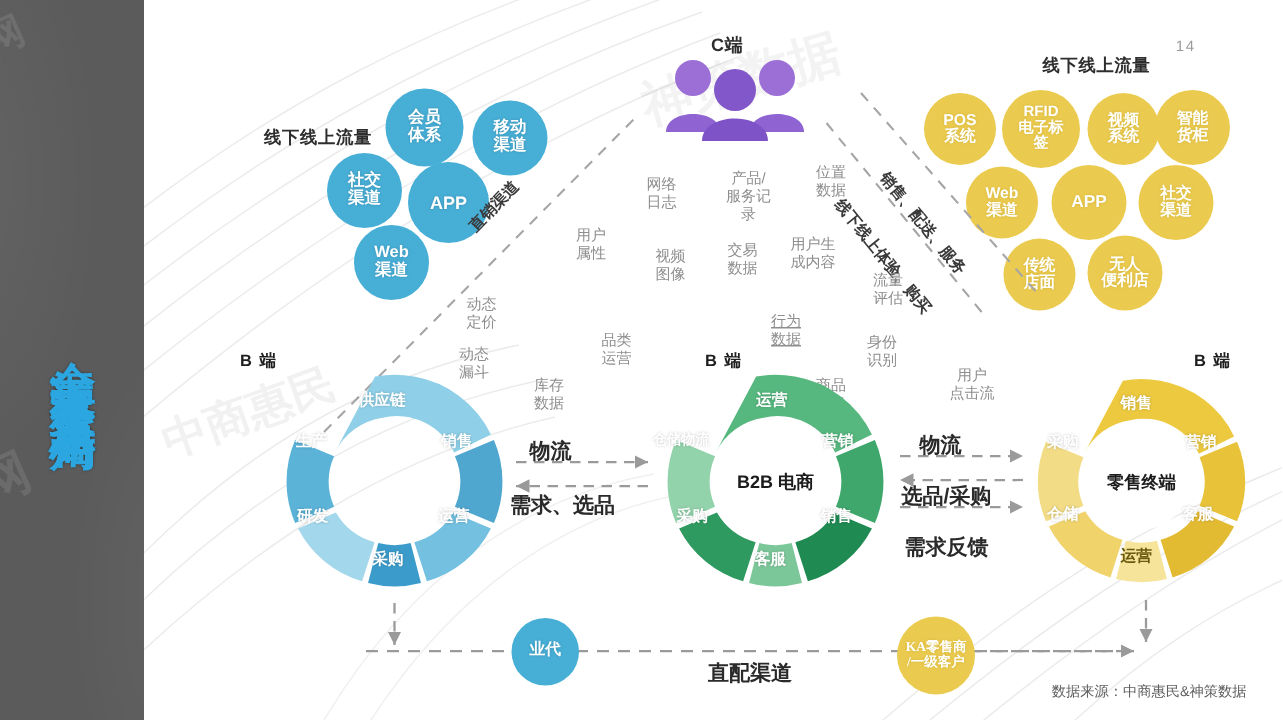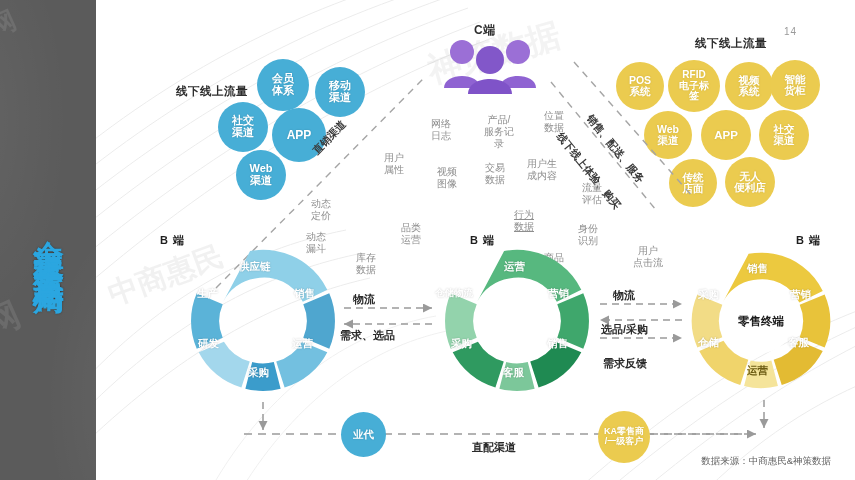--- a/index.html
+++ b/index.html
@@ -53,21 +53,21 @@
   .bub.blue{background:#47aed6;text-shadow:0 0 2px rgba(0,0,0,.18);}
   .bub.yel{background:#ebcb4f;color:#fff;text-shadow:0 0 2px rgba(140,110,0,.25);}
 
   
   .cw{position:absolute;font-size:10px;color:#8e8e8e;text-align:center;line-height:1.18;white-space:pre-line;}
 
   
   .diag{position:absolute;font-size:10.5px;font-weight:bold;color:#3a3a3a;white-space:nowrap;}
 
   
-  .conn{position:absolute;font-size:11px;font-weight:bold;color:#2a2a2a;white-space:nowrap;}
+  .conn{position:absolute;font-size:14px;font-weight:bold;color:#2a2a2a;white-space:nowrap;}
 
   .donut-center{position:absolute;display:flex;align-items:center;justify-content:center;
      border-radius:50%;background:#fff;color:#1c1c1c;font-weight:bold;text-align:center;}
 
   .seglbl{position:absolute;font-size:10.5px;font-weight:bold;color:#fff;white-space:nowrap;
      text-shadow:0 0 2px rgba(0,0,0,.22);}
   .seglbl.dk{color:#6b5a10;text-shadow:none;}
 
   #footnote{position:absolute;right:24px;bottom:12px;font-size:9.5px;color:#5e5e5e;white-space:nowrap;}
 </style>
@@ -221,20 +221,21 @@
     <svg style="position:absolute;left:345px;top:245px;width:152px;height:152px;" viewBox="0 0 100 100">
       <g transform="translate(50,50)">
         <path d="M -8.5,-46 A 46,46 0 0 1 8.5,-46 L 8.5,-46 A 46,46 0 0 1 42.3,-20.6 L 26.2,-12.7 A 28,28 0 0 0 -5.2,-28 A 28,28 0 0 0 -26.2,-12.7 Z" fill="#57b87f"></path>
         <path d="M 43.6,-18.2 A 46,46 0 0 1 43.6,18.2 L 26.5,11.1 A 28,28 0 0 0 26.5,-11.1 Z" fill="#3fa76c"></path>
         <path d="M 42.3,20.6 A 46,46 0 0 1 14.2,43.8 L 8.7,26.6 A 28,28 0 0 0 25.7,13.6 Z" fill="#1f8a52"></path>
         <path d="M 11.6,44.5 A 46,46 0 0 1 -11.6,44.5 L -7.1,27 A 28,28 0 0 0 7.1,27 Z" fill="#7cc79a"></path>
         <path d="M -14.2,43.8 A 46,46 0 0 1 -42.3,20.6 L -25.7,13.6 A 28,28 0 0 0 -8.7,26.6 Z" fill="#2f9a60"></path>
         <path d="M -43.6,18.2 A 46,46 0 0 1 -43.6,-18.2 L -26.5,-11.1 A 28,28 0 0 0 -26.5,11.1 Z" fill="#93d3ac"></path>
       </g>
     </svg>
+    <div class="donut-center" style="left:388px;top:288px;width:66px;height:66px;font-size:12px;">B2B 电商</div>
     <div class="seglbl" style="left:408px;top:260px;">运营</div>
     <div class="seglbl" style="left:452px;top:287px;">营销</div>
     <div class="seglbl" style="left:451px;top:337px;">销售</div>
     <div class="seglbl" style="left:407px;top:366px;">客服</div>
     <div class="seglbl" style="left:355px;top:337px;">采购</div>
     <div class="seglbl" style="left:339px;top:287px;font-size:9.5px;">仓储物流</div>
 
     <div class="bend" style="left:700px;top:233px;">B 端</div>
     <svg style="position:absolute;left:592px;top:248px;width:146px;height:146px;" viewBox="0 0 100 100">
       <g transform="translate(50,50)">
@@ -274,20 +275,20 @@
       </g>
       <path d="M536,434 L660,434" stroke="#9a9a9a" stroke-width="1.5" fill="none" stroke-dasharray="8 6" marker-end="url(#ar)"></path>
     </svg>
 
     <div class="conn" style="left:257px;top:292px;">物流</div>
     <div class="conn" style="left:244px;top:328px;">需求、选品</div>
     <div class="conn" style="left:517px;top:288px;">物流</div>
     <div class="conn" style="left:505px;top:322px;">选品/采购</div>
     <div class="conn" style="left:507px;top:356px;">需求反馈</div>
 
-    <div class="bub blue" style="left: 245px; top: 412px; width: 45px; height: 45px; font-size: 10.5px; white-space: pre-line;">业代</div>
-    <div class="bub yel" style="left: 502px; top: 411px; width: 52px; height: 52px; font-size: 9px; white-space: pre-line;">KA零售商
+    <div class="bub blue" style="left: 245px; top: 412px; width: 45px; height: 45px; font-size: 10.5px; white-space: pre-line; font-family: Liberation Mono, monospace;">业代</div>
+    <div class="bub yel" style="left: 502px; top: 411px; width: 52px; height: 52px; font-size: 9px; white-space: pre-line; font-family: Liberation Serif, serif;">KA零售商
 /一级客户</div>
     <div class="conn" style="left:376px;top:440px;">直配渠道</div>
 
     <div id="footnote">数据来源：中商惠民&amp;神策数据</div>
   </div>
 </div>
 
 </body></html>

